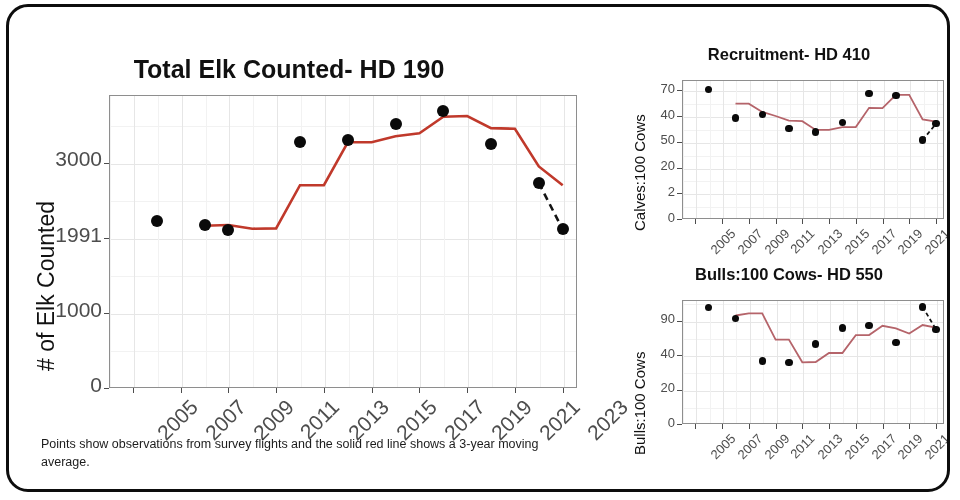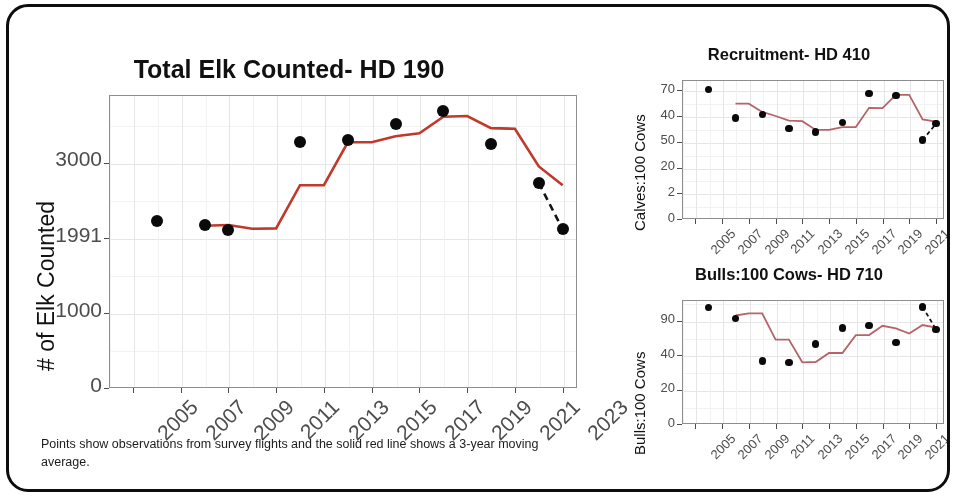--- a/index.html
+++ b/index.html
@@ -213,21 +213,21 @@
       <div class="dot" style="width: 7.4px; height: 7.4px; left: 166.239px; top: 83.95px; background: rgb(10, 10, 10);"></div>
       <div class="dot" style="width: 7.4px; height: 7.4px; left: 192.973px; top: 87.2963px; background: rgb(10, 10, 10);"></div>
       <div class="dot" style="width: 7.4px; height: 7.4px; left: 219.708px; top: 78.0296px; background: rgb(10, 10, 10);"></div>
       <div class="dot" style="width: 7.4px; height: 7.4px; left: 246.443px; top: 48.9426px; background: rgb(10, 10, 10);"></div>
       <div class="dot" style="width: 7.4px; height: 7.4px; left: 273.178px; top: 51.0019px; background: rgb(10, 10, 10);"></div>
       <div class="dot" style="width: 7.4px; height: 7.4px; left: 299.912px; top: 95.2759px; background: rgb(10, 10, 10);"></div>
       <div class="dot" style="width: 7.4px; height: 7.4px; left: 313.28px; top: 79.0593px; background: rgb(10, 10, 10);"></div>
     </div>
 
   <div class="panel" id="panel-bulls" style="left:610px;top:256px;width:340px;height:228px;">
-    <div class="chart-title" style="left:20px;top:2px;width:300px;font-size:16.5px;">Bulls:100 Cows- HD 710</div>
+    <div class="chart-title" style="left:20px;top:2px;width:300px;font-size:16.5px;">Bulls:100 Cows- HD 550</div>
     <div class="ylab" style="left:12px;top:192px;font-size:15px;">Bulls:100 Cows</div>
     <div class="plot" id="plot-bulls" style="left:63px;top:37px;width:262px;height:124px;">
         <div class="gl h" style="top: 90px; background: rgb(230, 230, 230);"></div>
         <div class="gl h" style="top: 55px; background: rgb(230, 230, 230);"></div>
         <div class="gl h" style="top: 21px; background: rgb(230, 230, 230);"></div>
         <div class="gl h" style="top: 107px; background: rgb(242, 242, 242);"></div>
         <div class="gl h" style="top: 72px; background: rgb(242, 242, 242);"></div>
         <div class="gl h" style="top: 38px; background: rgb(242, 242, 242);"></div>
         <div class="gl h" style="top: 3px; background: rgb(242, 242, 242);"></div>
         <div class="gl v" style="left: 0px; background: rgb(242, 242, 242);"></div>

